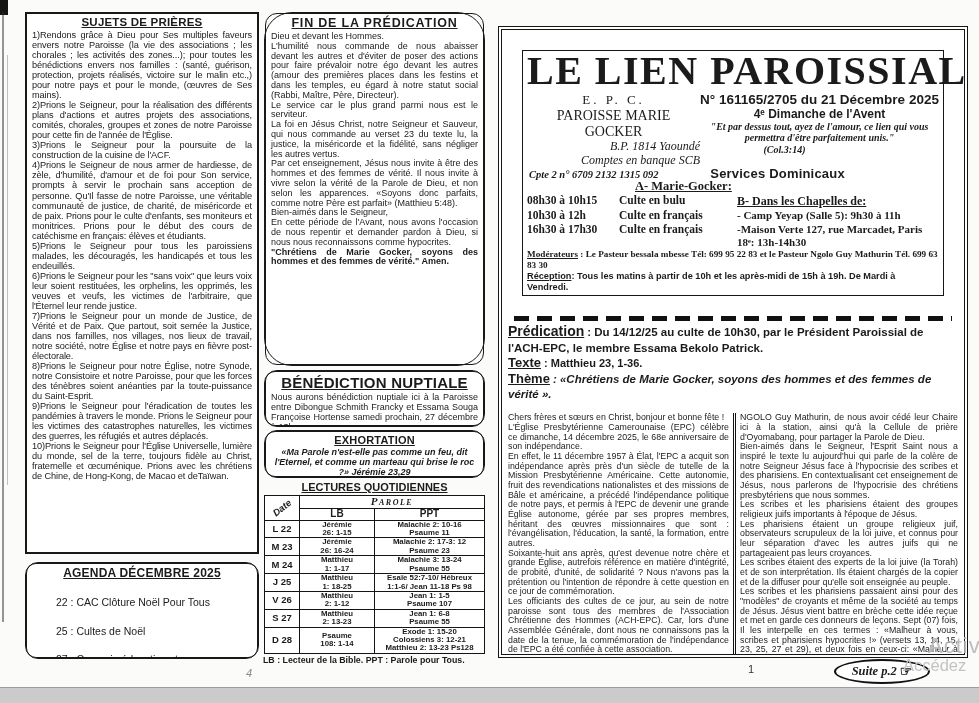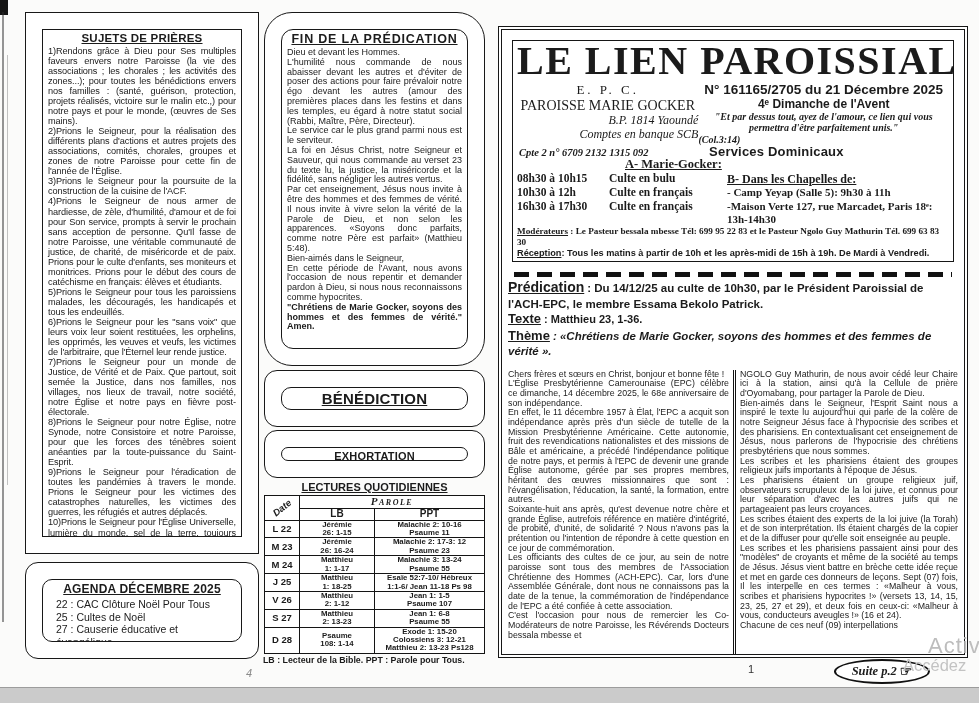--- a/index.html
+++ b/index.html
@@ -5,36 +5,36 @@
   html,body{margin:0;padding:0;background:#e8e8e8;}
   .canvas{position:relative;width:979px;height:703px;background:#fbfbfa;overflow:hidden;
           font-family:"Liberation Sans",sans-serif;color:#1b1b1b;}
   
   .edge-blob{position:absolute;left:0;top:0;width:8px;height:15px;background:#151515;}
   .edge-line1{position:absolute;left:2px;top:12px;width:2px;height:610px;background:#2d2d2d;opacity:.5;}
   .edge-line2{position:absolute;left:7px;top:55px;width:1px;height:430px;background:#555;opacity:.35;}
   .bottom-band{position:absolute;left:0;bottom:0;width:100%;height:15px;background:#cbcbcb;border-top:1px solid #9c9c9c;}
 
   
-  .dbox{position:absolute;border:1.4px solid #181818;padding:16px;background:#fff;box-sizing:border-box;}
+  .dbox{position:absolute;border:1.4px solid #181818;padding:0;background:#fff;box-sizing:border-box;}
   .dbox .inner{border:1px solid #181818;width:100%;height:100%;box-sizing:border-box;
                padding:2px 5px;overflow:hidden;}
   .round{border-radius:28px;} .round .inner{border-radius:12px;}
   .round12{border-radius:13px;} .round12 .inner{border-radius:10px;}
 
   .sec-title{margin:0 0 2px 0;text-align:center;font-weight:bold;font-size:11.5px;
              text-decoration:underline;letter-spacing:.2px;}
   .fin-title{font-size:12.5px;font-weight:800;letter-spacing:.8px;}
   .jp{margin:0;text-align:justify;}
   .b{font-weight:bold;}
 
   .prayers-list{font-size:9.2px;line-height:1.09;letter-spacing:-.1px;}
   .fin-list{font-size:9px;line-height:1.09;}
   .agenda-list{font-size:10.5px;line-height:1.2;padding-left:8px;}
-  .agenda-list p{margin:0;}
+  .agenda-list p{margin:16px;}
 
   .small-body{font-size:9px;line-height:1.12;}
   .exhort-text{font-size:9px;line-height:1.12;text-align:center;font-weight:bold;font-style:italic;margin:0;}
 
   .lect-title{position:absolute;left:264px;top:481px;width:221px;text-align:center;
               font-weight:bold;font-size:11px;text-decoration:underline;margin:0;}
   table.lect{position:absolute;left:264px;top:495px;width:221px;border-collapse:collapse;
              font-size:7.8px;font-weight:bold;line-height:1.08;background:#fff;}
   table.lect th,table.lect td{border:1.2px solid #141414;text-align:center;padding:0 1px;
              white-space:pre-line;vertical-align:middle;}
@@ -46,34 +46,34 @@
   .lb-col{width:72px;}
   .date-td{font-size:9.5px;}
   .footnote{position:absolute;left:263px;top:655px;width:226px;font-size:8.8px;font-weight:bold;margin:0;}
 
   .pageno{position:absolute;color:#8b8b8b;font-size:11px;font-style:italic;}
 
   
   .rp-outer{position:absolute;left:498px;top:26px;width:470px;height:632px;
             border:1.4px solid #161616;padding:2px;background:#fff;box-sizing:border-box;}
   .rp-inner{border:1px solid #161616;width:100%;height:100%;box-sizing:border-box;overflow:hidden;position:relative;}
-  .mast{margin:10px;border:1.2px solid #161616;padding:0 4px 2px 4px;}
+  .mast{margin:20px;border:1.2px solid #161616;padding:0 4px 2px 4px;}
   .mast-title{margin:0;text-align:center;font-family:"Liberation Serif",serif;font-weight:bold;
               font-size:40px;line-height:1.02;letter-spacing:1.5px;white-space:nowrap;}
   .mast-grid{display:flex;}
   .mast-left{width:42%;text-align:center;font-family:"Liberation Serif",serif;font-weight:normal;}
   .epc{font-size:13px;letter-spacing:3px;}
   .parish{font-size:14px;}
   .bp,.bank{font-size:12px;font-style:italic;text-align:right;padding-left:2px;line-height:1.15;}
   .mast-right{width:58%;text-align:center;}
   .issue{font-weight:bold;font-size:13.5px;}
   .sunday{font-weight:bold;font-size:12px;}
   .mquote{font-family:"Liberation Serif",serif;font-weight:bold;font-style:italic;font-size:10px;line-height:1.15;}
   .mquote-ref{font-family:"Liberation Serif",serif;font-weight:bold;font-style:italic;font-size:10px;
-              text-align:left;padding-right:70px;}
+              text-align:center;padding-right:70px;}
   .acct-row{display:flex;margin-top:-1px;align-items:baseline;}
   .acct{font-family:"Liberation Serif",serif;font-weight:bold;font-style:italic;font-size:10.5px;width:44%;text-align:left;padding-left:2px;}
   .svc-dom{font-weight:bold;font-size:13px;letter-spacing:.2px;}
   .a-line{font-family:"Liberation Serif",serif;font-weight:bold;font-size:12.5px;text-decoration:underline;
           margin:-2px 0 0 108px;}
   .svc-rows{font-family:"Liberation Serif",serif;font-weight:bold;font-size:11.5px;line-height:1.2;}
   .svc-row{display:flex;}
   .svc-time{width:92px;} .svc-type{width:118px;} .svc-right{flex:1;font-size:11px;}
   .bhead{text-decoration:underline;font-size:12px;}
   .mods{font-family:"Liberation Serif",serif;font-weight:bold;font-size:9.2px;line-height:1.2;}

